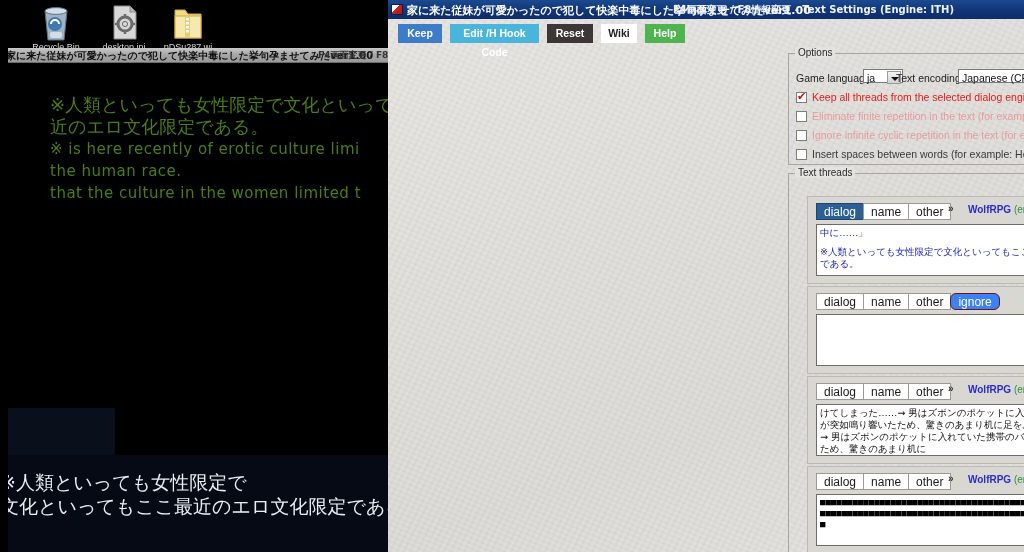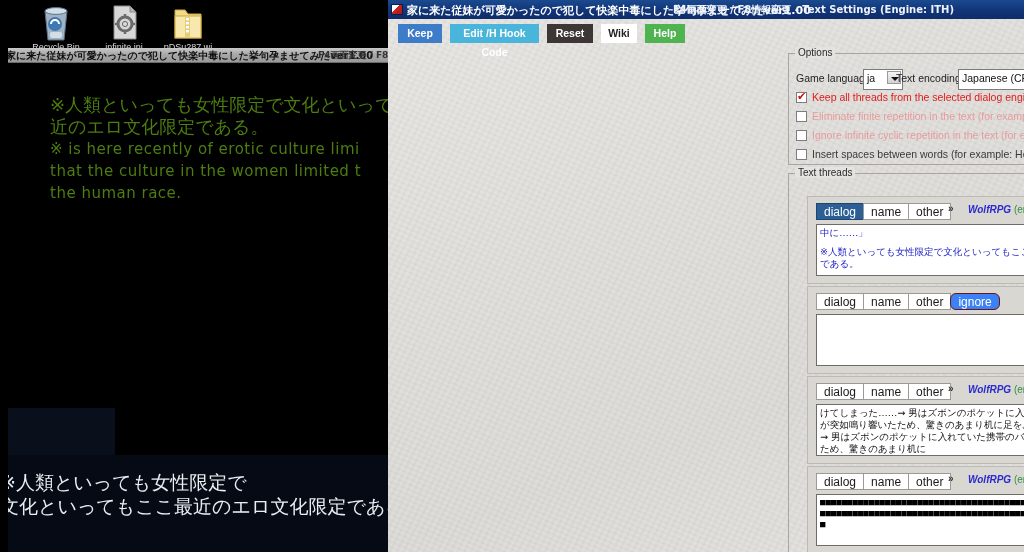--- a/index.html
+++ b/index.html
@@ -150,21 +150,21 @@
   }
 
   #gb-options { left: 400px; top: 53px; width: 400px; height: 112px; }
 
   .lbl-plain {
     position: absolute; font-size: 10.5px; color: #1d1d1d;
     font-family: "Liberation Sans", sans-serif; white-space: nowrap;
   }
 
   .combo {
-    position: absolute; height: 21px;
+    position: absolute; height: 14px;
     border: 1px solid #7b7b7b; background: #ffffff;
     font-size: 10.5px; color: #111;
   }
   .combo .cv {
     position: absolute; left: 3px; top: 2px;
     font-family: "Liberation Sans", sans-serif; white-space: nowrap;
   }
   .combo .arrow {
     position: absolute; right: 1px; top: 1px; width: 14px; height: 13px;
     background: linear-gradient(180deg,#f4f4f4,#d2d2d2);
@@ -227,21 +227,21 @@
   .tab.sel-ignore { background: #3b82f6; color: #fff; border-color: #6a1515; border-radius: 6px; }
   .chev {
     position: absolute; top: 6px; font-size: 10px; color: #333;
     font-weight: bold; letter-spacing: -2px; cursor: pointer;
   }
 
   .meta {
     position: absolute; top: 7px; font-size: 10px; white-space: nowrap;
     font-family: "Liberation Sans", sans-serif;
   }
-  .meta .m-engine { color: #2a2ad0; font-weight: bold; font-style: italic; }
+  .meta .m-engine { color: #2a2ad0; font-weight: bold; }
   .meta .m-embed  { color: #2f8f3f; }
 
   .ta-wrap {
     position: absolute; left: 8px; top: 27px; width: 324px; height: 52px;
     background: #ffffff; border: 1px solid #6f6c68;
     overflow: hidden;
   }
   .ta-text {
     position: absolute; left: 3px; top: 2px; right: 16px;
     font-size: 9.5px; line-height: 12px;
@@ -284,21 +284,21 @@
             <circle cx="19" cy="22" r="7" fill="none" stroke="#6b6b6b" stroke-width="3"></circle>
             <circle cx="19" cy="22" r="2.6" fill="#d8d8d8" stroke="#6b6b6b"></circle>
             <g stroke="#6b6b6b" stroke-width="2.4">
               <line x1="19" y1="12" x2="19" y2="16"></line>
               <line x1="19" y1="28" x2="19" y2="32"></line>
               <line x1="9" y1="22" x2="13" y2="22"></line>
               <line x1="25" y1="22" x2="29" y2="22"></line>
             </g>
           </svg>
         </span>
-        <span class="lbl">infinite.ini</span>
+        <span class="lbl">desktop.ini</span>
       </div>
 
       <div class="desk-icon" id="ic2">
         <span class="glyph">
           <svg width="36" height="40" viewBox="0 0 36 40">
             <path d="M5 8 L15 8 L18 12 L31 12 L31 36 L5 36 Z" fill="#f3d98a" stroke="#c9a83f"></path>
             <rect x="5" y="14" width="26" height="22" fill="#f8e8ae" stroke="#c9a83f"></rect>
             <rect x="15" y="14" width="5" height="22" fill="#e6cd78"></rect>
             <rect x="16" y="16" width="3" height="2.4" fill="#fff"></rect>
             <rect x="16" y="20" width="3" height="2.4" fill="#fff"></rect>
@@ -314,22 +314,22 @@
       <div id="game-titlebar">
         <span class="t1">家に来た従妹が可愛かったので犯して快楽中毒にした挙句孕ませてみたver1.00</span>
         <span class="t2">F4画面変更 / F8情報変更</span>
       </div>
 
       <div id="game-canvas">
         <div class="game-text-top">
           <div class="ja">※人類といっても女性限定で文化といって</div>
           <div class="ja">近のエロ文化限定である。</div>
           <div class="en">※ is here recently of erotic culture limi</div>
+          <div class="en">the human race.</div>
           <div class="en">that the culture in the women limited t</div>
-          <div class="en">the human race.</div>
         </div>
 
         <div class="game-dim-box"></div>
 
         <div class="game-textbox">
           <div class="line l1">※人類といっても女性限定で</div>
           <div class="line l2">文化といってもここ最近のエロ文化限定である</div>
 
         </div>
       </div>

